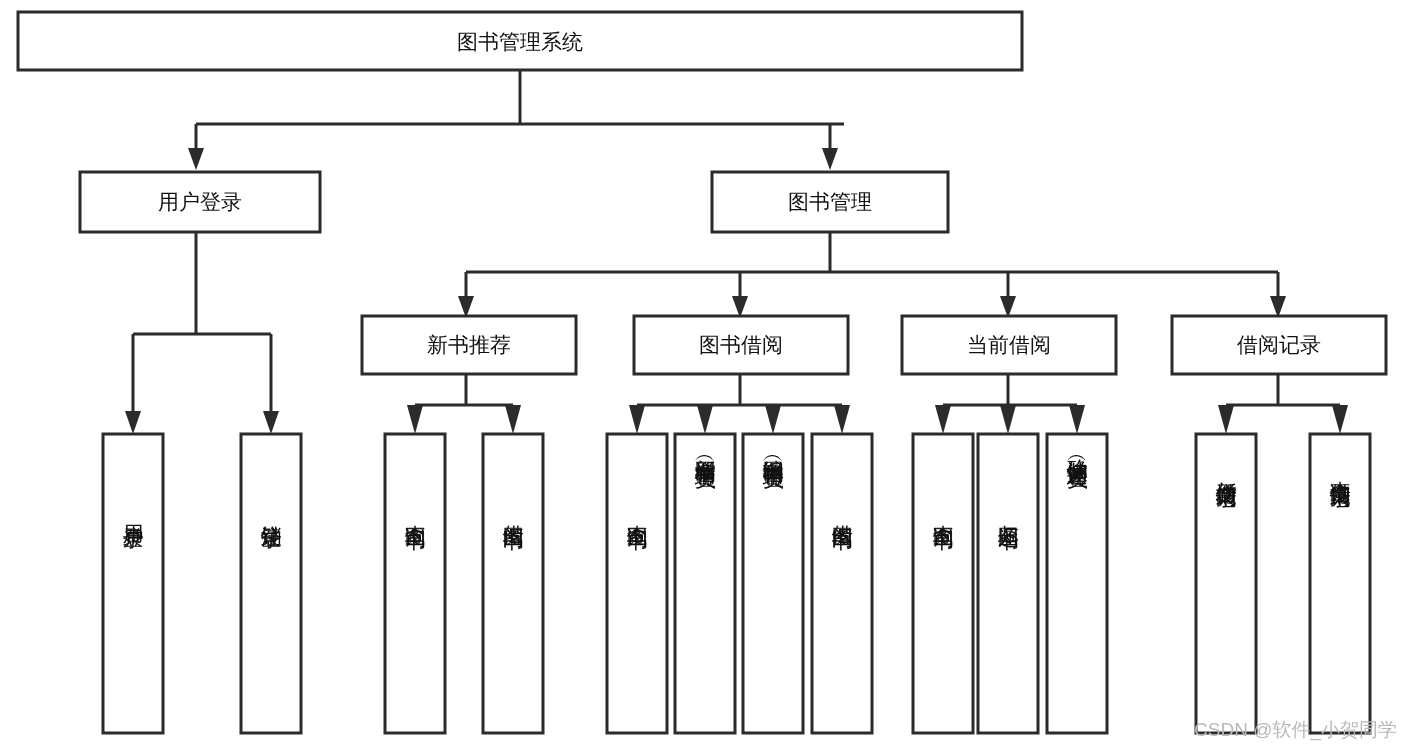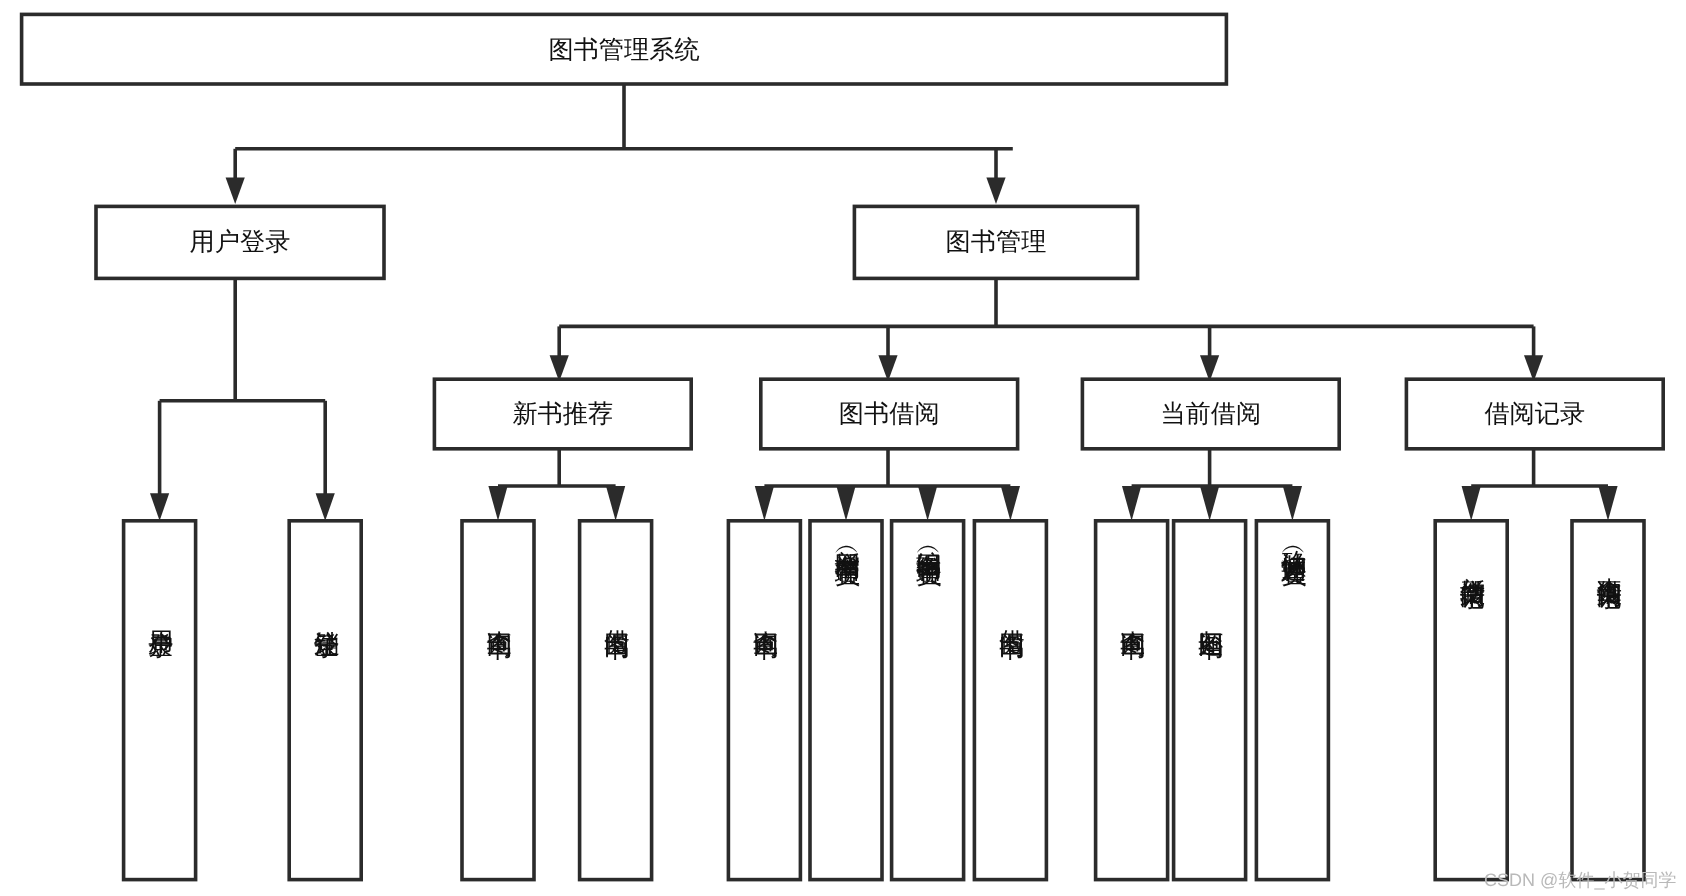--- a/index.html
+++ b/index.html
@@ -14,21 +14,21 @@
       font-size:21px;fill:#111111;text-anchor:middle;dominant-baseline:middle;}
   .vlabel-box{display:flex;align-items:flex-start;justify-content:center;
       width:100%;height:100%;box-sizing:border-box;padding-top:6px;}
   .vtext{writing-mode:vertical-rl;text-orientation:upright;
       font-family:"Liberation Sans","DejaVu Sans",sans-serif;
       font-size:21px;line-height:1.06;color:#111111;letter-spacing:1.5px;
       white-space:nowrap;}
   .leaf-wrap{position:absolute;pointer-events:none;}
   .watermark{position:absolute;right:8px;bottom:4px;
       font-family:"Liberation Sans","DejaVu Sans",sans-serif;
-      font-size:15px;color:#b9b9b9;white-space:nowrap;}
+      font-size:19px;color:#b9b9b9;white-space:nowrap;}
 </style>
 </head>
 <body>
 
 <div id="stage">
 
   <svg id="tree" viewBox="0 0 1405 747">
 
     <g>
       <path class="edge" d="M520,70 L520,124"></path>

